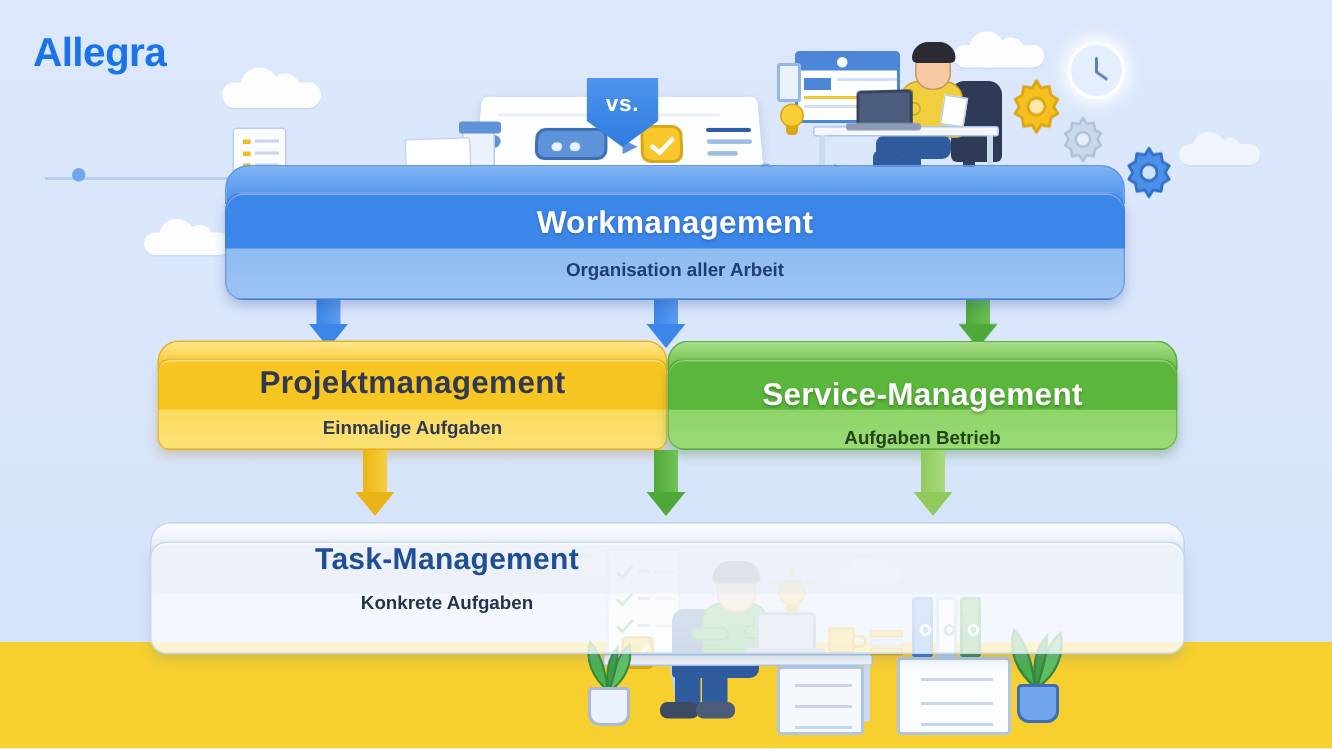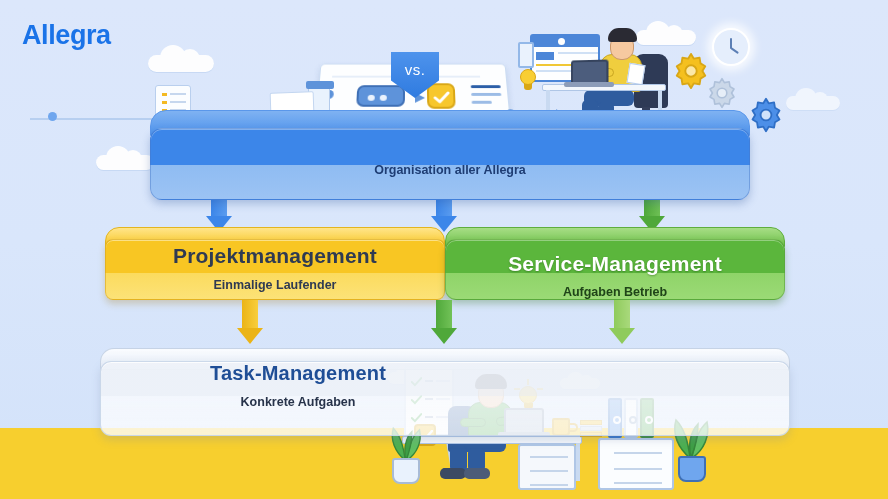--- a/index.html
+++ b/index.html
@@ -141,21 +141,21 @@
   
   #vs-badge {
     position:absolute; left:391px; top:52px; width:48px; height:46px;
     background:linear-gradient(180deg,#4E93EC,#2F7BE0);
     clip-path: polygon(0 0,100% 0,100% 62%,50% 100%,0 62%);
     display:flex; align-items:flex-start; justify-content:center;
     padding-top:9px;
     filter: drop-shadow(0 2px 3px rgba(40,80,150,.35));
   }
   #vs-badge span {
-    color:#fff; font-size:15px; font-weight:400; letter-spacing:.5px;
+    color:#fff; font-size:15px; font-weight:700; letter-spacing:.5px;
   }
 
   
   .ill { position:absolute; }
 
   
   #doc-card {
     position:absolute; left:318px; top:62px; width:190px; height:58px;
     background:#FDFEFF; border:1.5px solid #CBDCF2; border-radius:5px;
     transform: perspective(260px) rotateX(14deg);
@@ -337,29 +337,30 @@
     <div class="head" style="top:26px;border-top:16px solid #3C86E9;"></div>
   </div>
   <div class="arrow" style="left:638px;top:190px;width:28px;height:42px;">
     <div class="shaft" style="width:16px;height:28px;background:linear-gradient(90deg,#4FA83A,#6EC055);"></div>
     <div class="head" style="top:26px;border-top:16px solid #4FA83A;"></div>
   </div>
 
   <div class="slab" id="box-work">
     <div class="slab-top"></div>
     <div class="slab-main">
-      <div class="sub">Organisation aller Allegra</div>
+      <div class="title">Workmanagement</div>
+      <div class="sub">Organisation aller Arbeit</div>
     </div>
   </div>
 
   <div class="slab" id="box-proj">
     <div class="slab-top"></div>
     <div class="slab-main">
       <div class="title">Projektmanagement</div>
-      <div class="sub">Einmalige Laufender</div>
+      <div class="sub">Einmalige Aufgaben</div>
     </div>
   </div>
 
   <div class="slab" id="box-serv">
     <div class="slab-top"></div>
     <div class="slab-main">
       <div class="title">Service-Management</div>
       <div class="sub">Aufgaben Betrieb</div>
     </div>
   </div>

